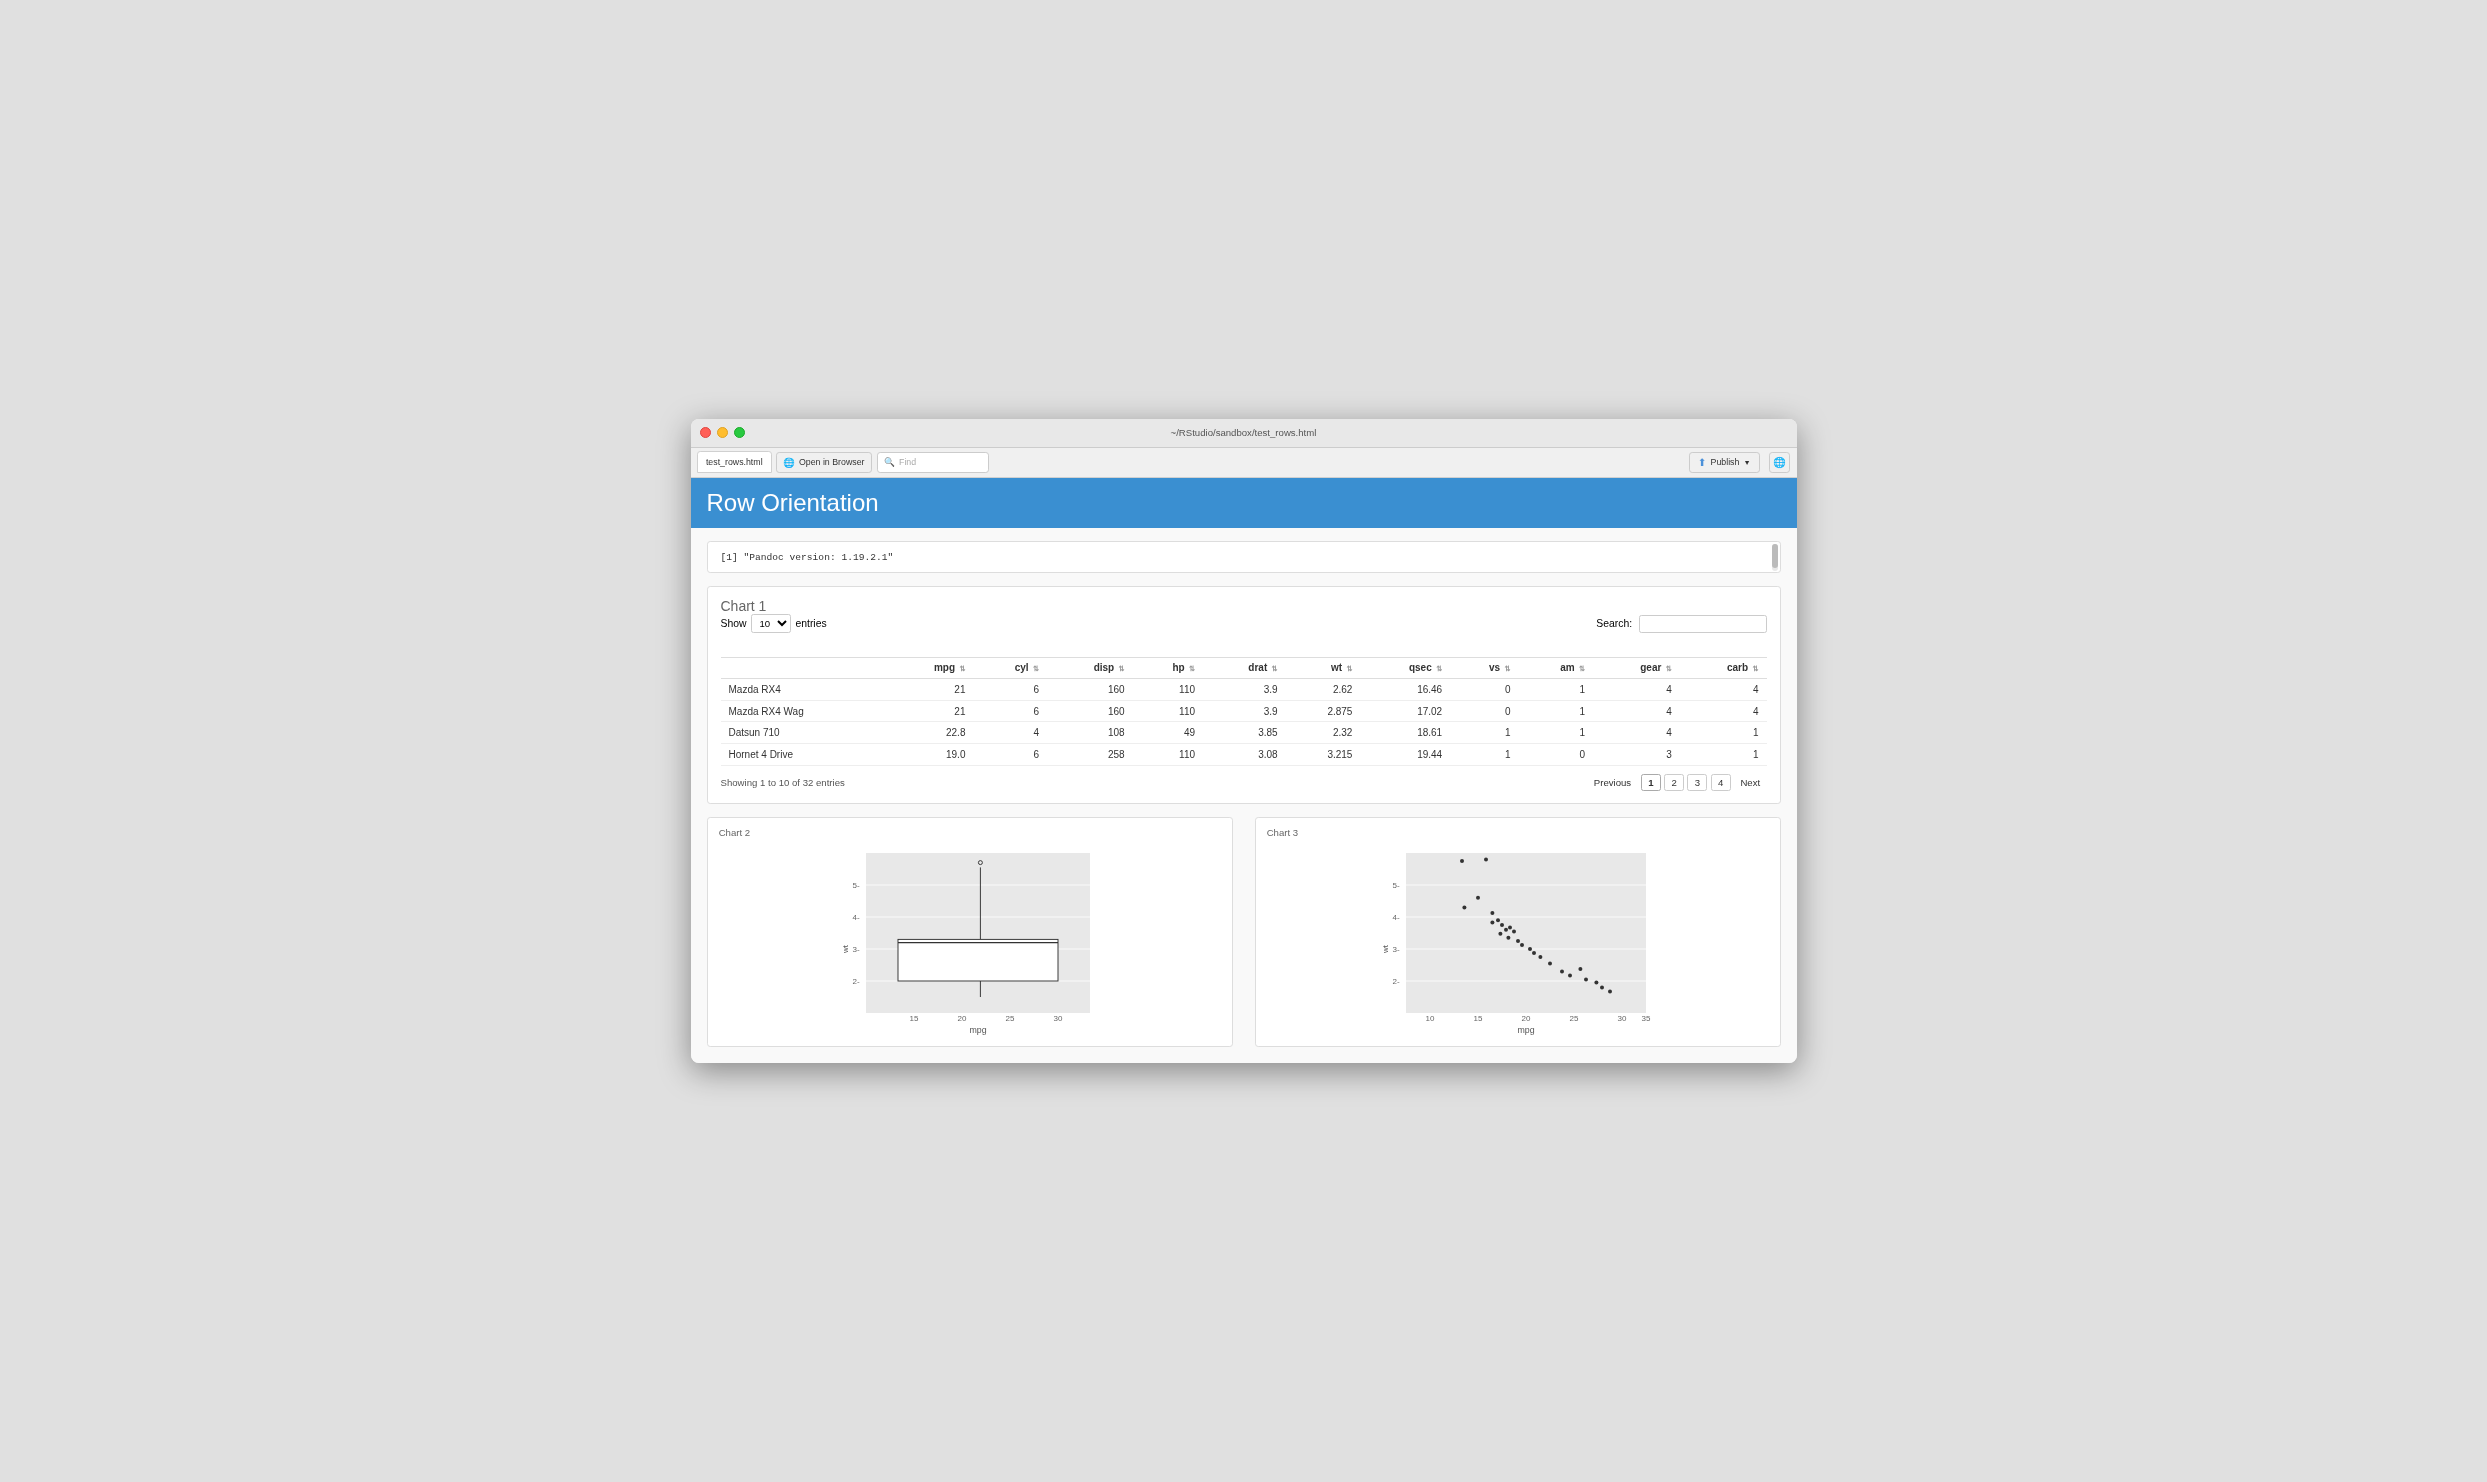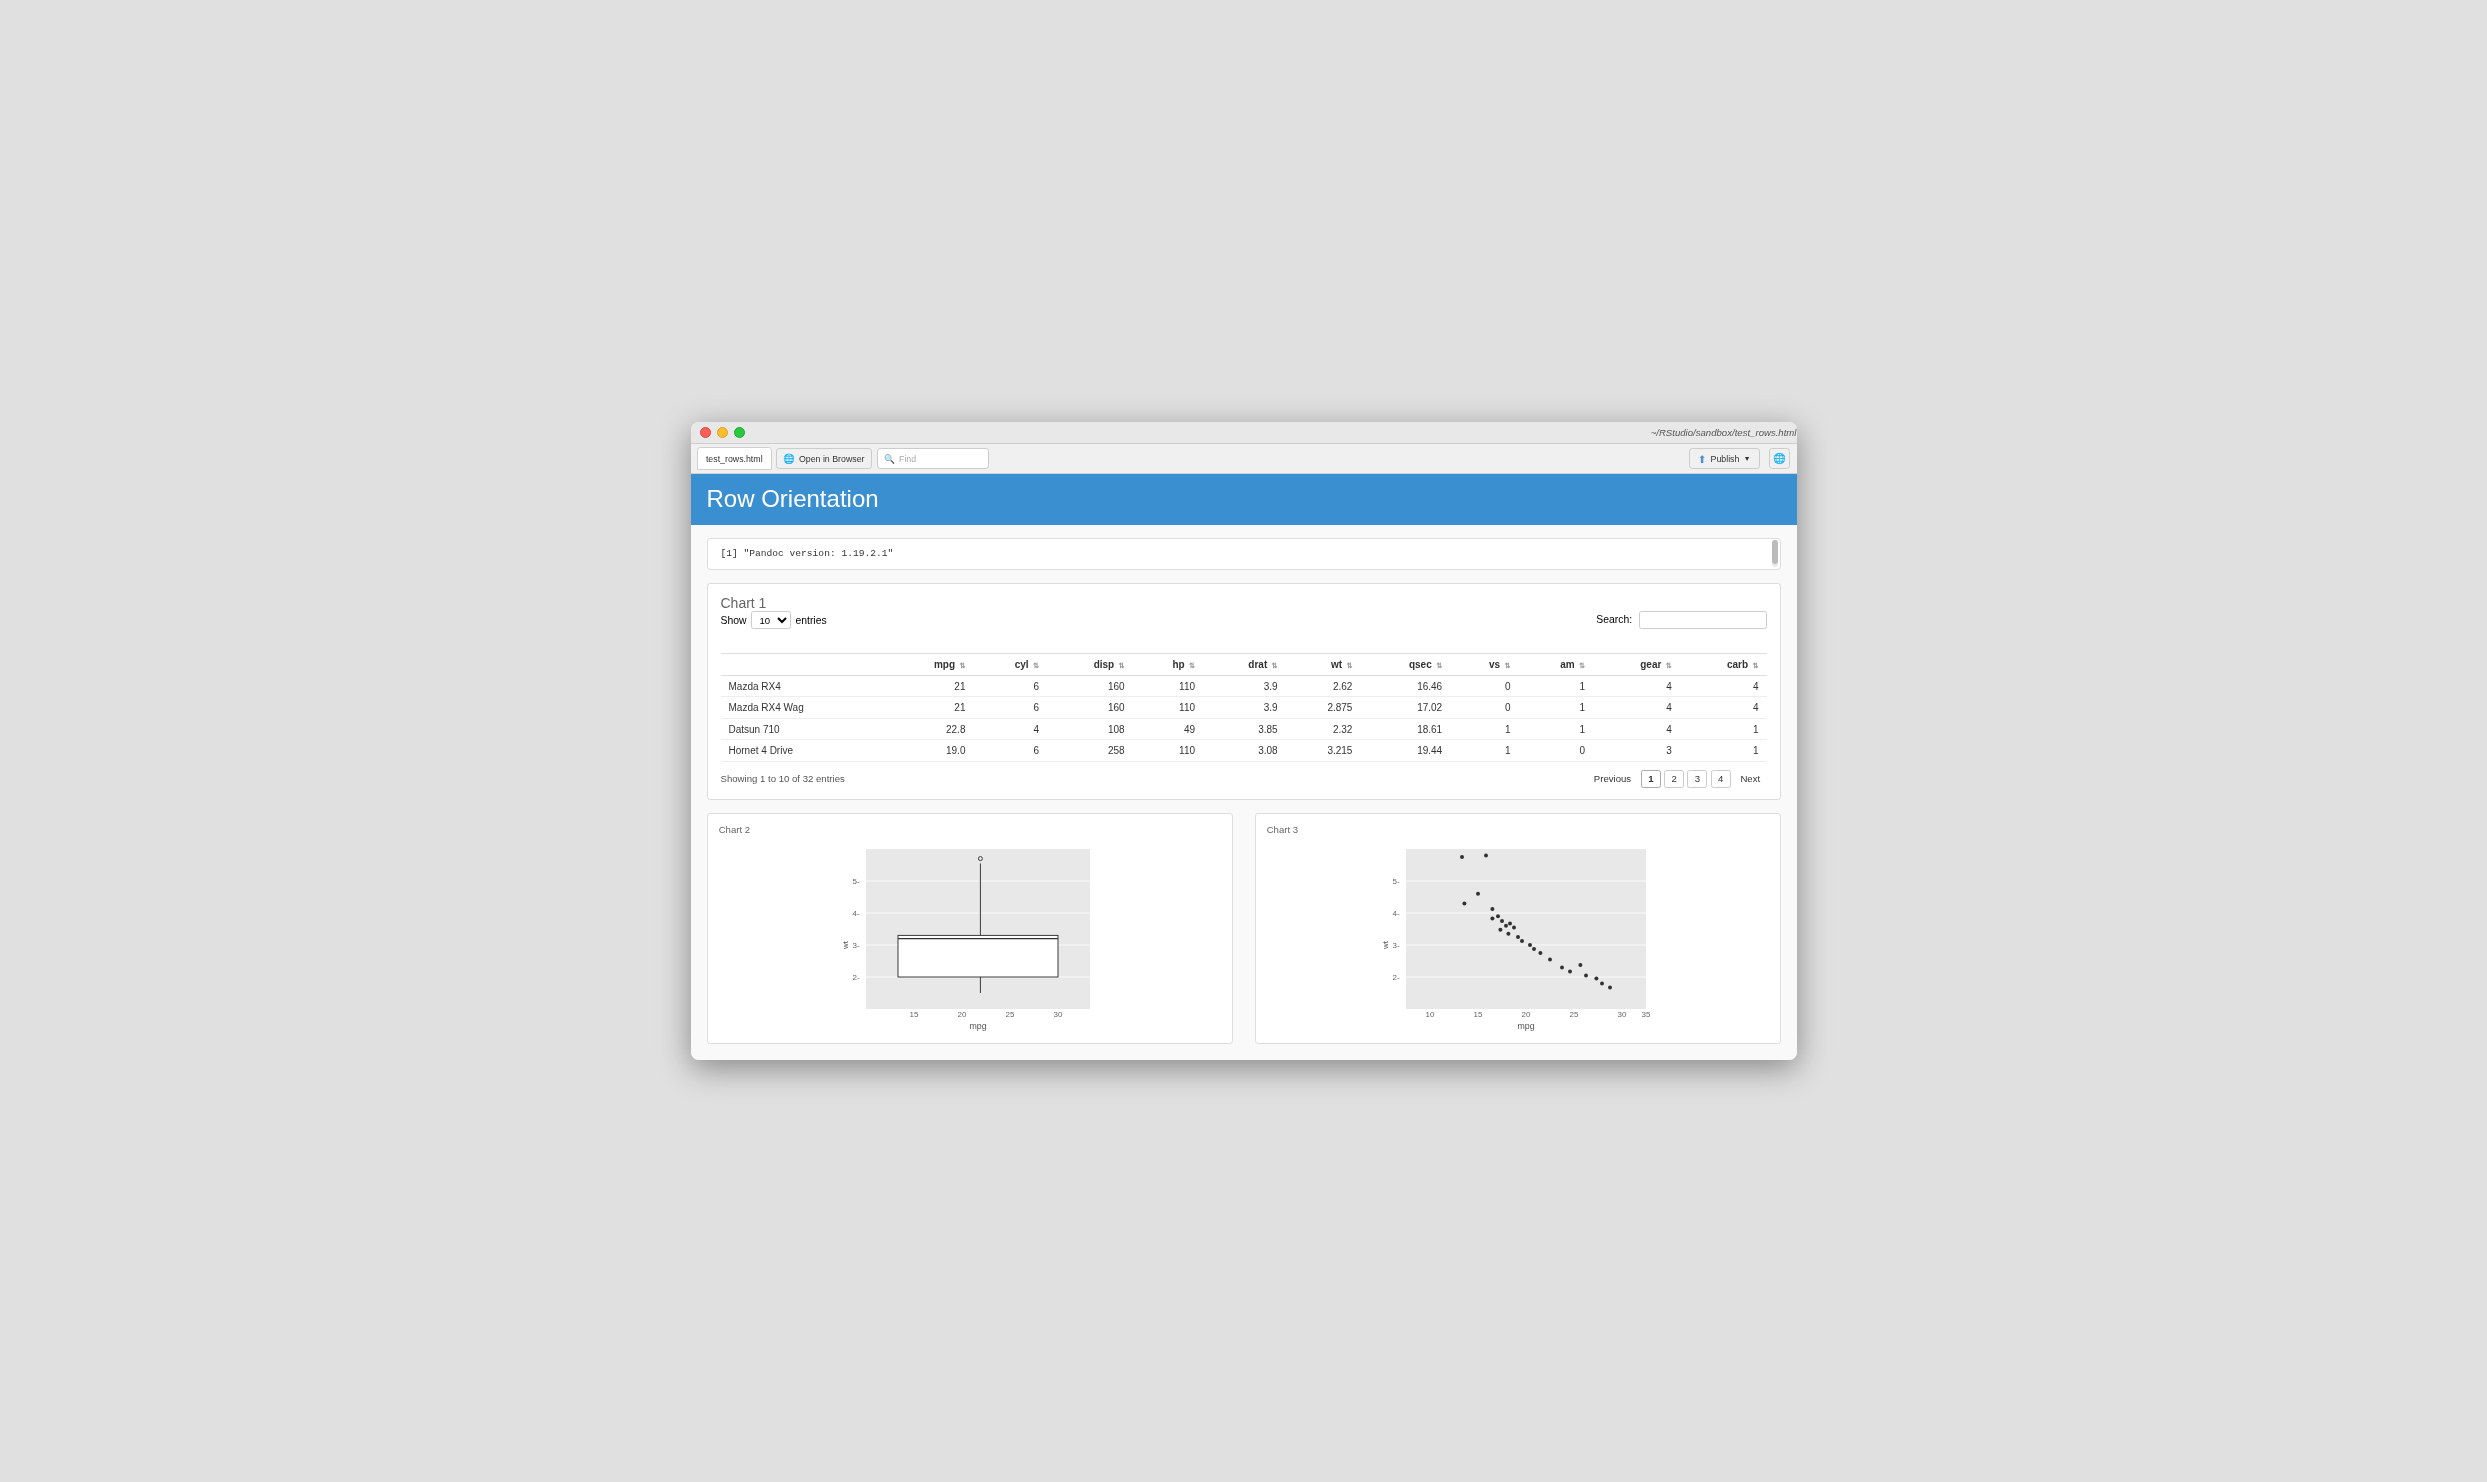--- a/index.html
+++ b/index.html
@@ -15,27 +15,26 @@
     .window {
       width: 1106px;
       background: #f5f5f5;
       border-radius: 8px;
       box-shadow: 0 8px 32px rgba(0,0,0,0.4);
       overflow: hidden;
     }
     
     .title-bar {
       background: #e8e8e8;
-      height: 22px;
-      display: flex;
-      align-items: center;
-      justify-content: flex-end;
+      height: 29px;
+      display: flex;
+      align-items: center;
+      justify-content: center;
       position: relative;
       border-bottom: 0.8px solid #ccc;
-      font-style: italic;
     }
     .traffic-lights {
       position: absolute;
       left: 9.6px;
       display: flex;
       gap: 5.6px;
     }
     .traffic-light {
       width: 11.2px;
       height: 11.2px;
@@ -174,21 +173,21 @@
       margin-bottom: 13px;
     }
     .chart-label {
       font-size: 14px;
       color: #666;
       margin-bottom: 0;
     }
     
     .datatable-controls {
       display: flex;
-      align-items: flex-start;
+      align-items: flex-end;
       justify-content: space-between;
       margin-bottom: 24px;
     }
     .show-entries {
       display: flex;
       align-items: center;
       gap: 4.8px;
       font-size: 10.4px;
     }
     .entries-select {

